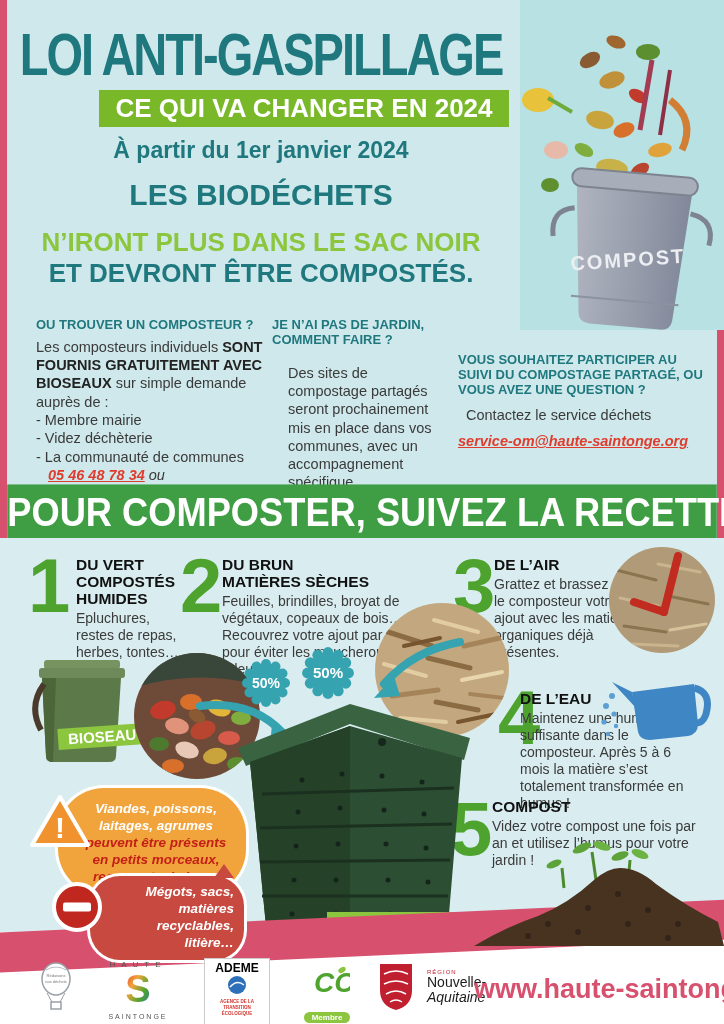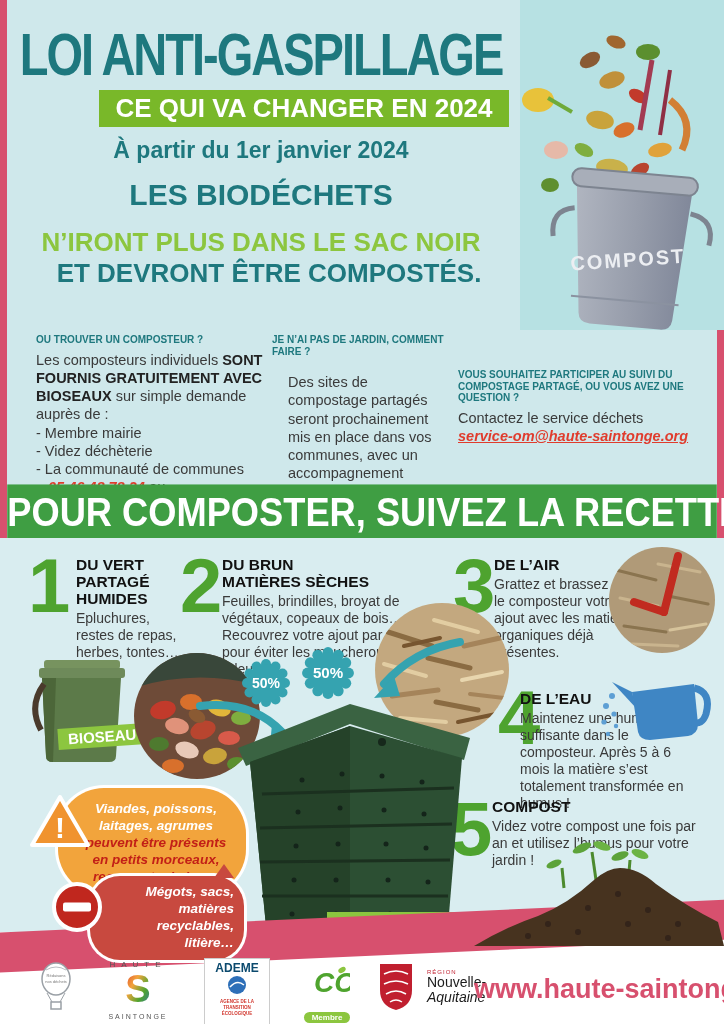--- a/index.html
+++ b/index.html
@@ -15,23 +15,23 @@
   .title{left:0;top:20px;width:522px;font-weight:bold;font-size:47px;color:var(--teal);
     letter-spacing:-2px;transform:scaleY(1.25);transform-origin:top;white-space:nowrap;}
   .subboxwrap{left:16px;top:90px;width:522px;padding-left:27px;}
   .subbox{display:inline-block;background:var(--limebox);color:#fff;font-weight:bold;
     font-size:26px;padding:3px 16px;white-space:nowrap;}
   .dateline{left:0;top:137px;width:522px;font-weight:bold;font-size:23px;color:var(--teal);}
   .biotitle{left:0;top:167px;width:522px;font-weight:bold;font-size:30px;color:var(--teal);margin-top:11px;}
   .bioscript{left:0;top:203px;width:522px;font-family:"DejaVu Serif",serif;font-style:italic;
     font-size:19px;color:#2b868c;}
   .line1{left:0;top:227px;width:522px;font-weight:bold;font-size:26px;color:var(--lime);white-space:nowrap;}
-  .line2{left:0;top:258px;width:522px;font-weight:bold;font-size:26px;color:var(--teal);padding-left:8px;}
+  .line2{left:0;top:258px;width:522px;font-weight:bold;font-size:26px;color:var(--teal);}
   .photo{left:520px;top:0;width:204px;height:330px;background:var(--aqua);}
-  .col h4{margin:16px 0 5px 0;font-size:10px;line-height:1.15;color:var(--teal);}
+  .col h4{margin:0 0 5px 0;font-size:13px;line-height:1.15;color:var(--teal);}
   .col{font-size:14.5px;line-height:1.26;}
   .col b{color:#222;}
   .redlink{color:var(--link);font-weight:bold;font-style:italic;text-decoration:underline;cursor:pointer;}
   .banner{left:0;top:487px;width:724px;height:51px;background:var(--banner);color:#fff;
     font-weight:bold;font-size:37px;line-height:51px;text-align:center;white-space:nowrap;
     transform:scale(0.98,1.1);transform-origin:center;}
   .recipe-bg{left:0;top:538px;width:724px;height:394px;background:var(--bgbot);}
   .stepnum{font-weight:bold;font-size:76px;line-height:0.9;color:var(--stepnum);}
   .step-title{font-weight:bold;font-size:15.5px;line-height:1.1;color:#111;white-space:pre-line;margin-bottom:3px;}
   .step-body{font-size:14px;line-height:1.22;white-space:pre-line;}
@@ -121,32 +121,32 @@
     </div>
   </div>
 
   <div class="abs col" style="left:272px;top:318px;width:182px;">
     <h4>JE N’AI PAS DE JARDIN, COMMENT FAIRE ?</h4>
     <p style="margin:16px;">Des sites de compostage partagés seront prochainement mis en place dans vos communes, avec un accompagnement spécifique.</p>
   </div>
 
   <div class="abs col" style="left:458px;top:353px;width:254px;">
     <h4>VOUS SOUHAITEZ PARTICIPER AU SUIVI DU COMPOSTAGE PARTAGÉ, OU VOUS AVEZ UNE QUESTION ?</h4>
-    <p style="margin:0;">Contactez le service déchets</p>
+    <p style="margin:8px;">Contactez le service déchets</p>
     <span class="redlink">service-om@haute-saintonge.org</span>
   </div>
 
   <div class="abs banner">POUR COMPOSTER, SUIVEZ LA RECETTE !</div>
 
   <div class="abs recipe-bg"></div>
 
   <div class="abs stepnum" style="left:28px;top:552px;">1</div>
   <div class="abs" style="left:76px;top:556px;width:126px;">
     <div class="step-title">DU VERT
-PARTAGÉ
+COMPOSTÉS
 HUMIDES</div>
     <div class="step-body">Epluchures,
 restes de repas,
 herbes, tontes…</div>
   </div>
 
   <div class="abs stepnum" style="left:180px;top:552px;">2</div>
   <div class="abs" style="left:222px;top:556px;width:218px;">
     <div class="step-title">DU BRUN
 MATIÈRES SÈCHES</div>
@@ -416,21 +416,21 @@
         <stop offset="0.65" stop-color="#4fa42e"></stop>
             <stop offset="1" stop-color="#2a6fb8"></stop>
       </linearGradient>
         </defs>
       <text x="22" y="33" text-anchor="middle" font-size="38" font-weight="bold" fill="url(#hsg)">S</text>
     </svg>
     <div style="font-size:7px;letter-spacing:2px;color:#555;">SAINTONGE</div>
   </div>
 
   <div class="abs ctr" style="left:204px;top:958px;width:64px;height:64px;background:#fff;border:1px solid #ccc;z-index:8;padding:2px 0;">
-    <div style="font-size:12px;font-weight:bold;color:#0c4a6e;">ADEME</div>
+    <div style="font-size:12px;font-weight:bold;color:#000000;">ADEME</div>
     <svg width="20" height="20" viewBox="0 0 20 20">
       <circle cx="10" cy="10" r="9" fill="#2d6fb8"></circle>
       <path d="M3,12 Q10,4 17,10" stroke="#fff" stroke-width="1.5" fill="none"></path>
     </svg>
     <div class="tinytxt" style="font-size:4.5px;font-weight:bold;color:#d1342b;line-height:1.3;">AGENCE DE LA
 TRANSITION
 ÉCOLOGIQUE</div>
   </div>
 
   <div class="abs ctr" style="left:296px;top:962px;width:62px;z-index:8;">

